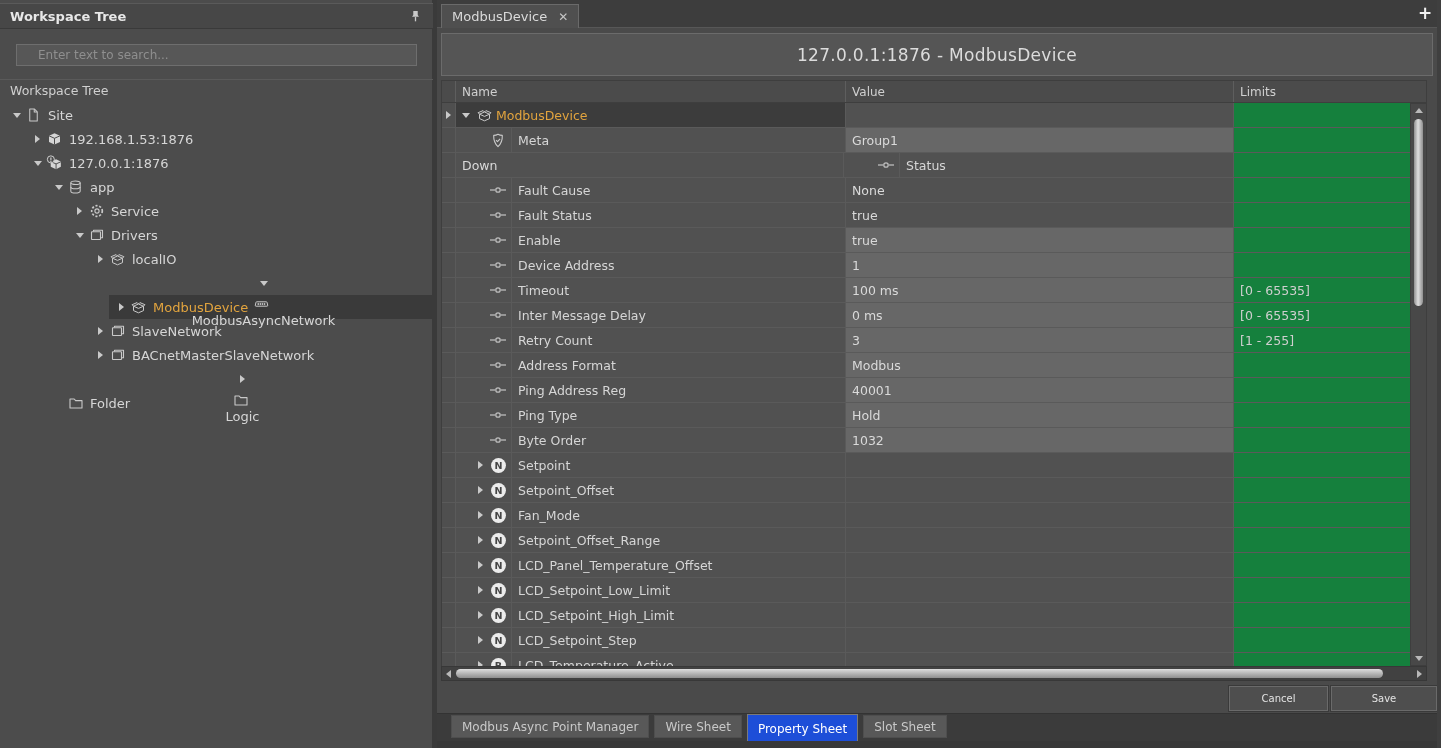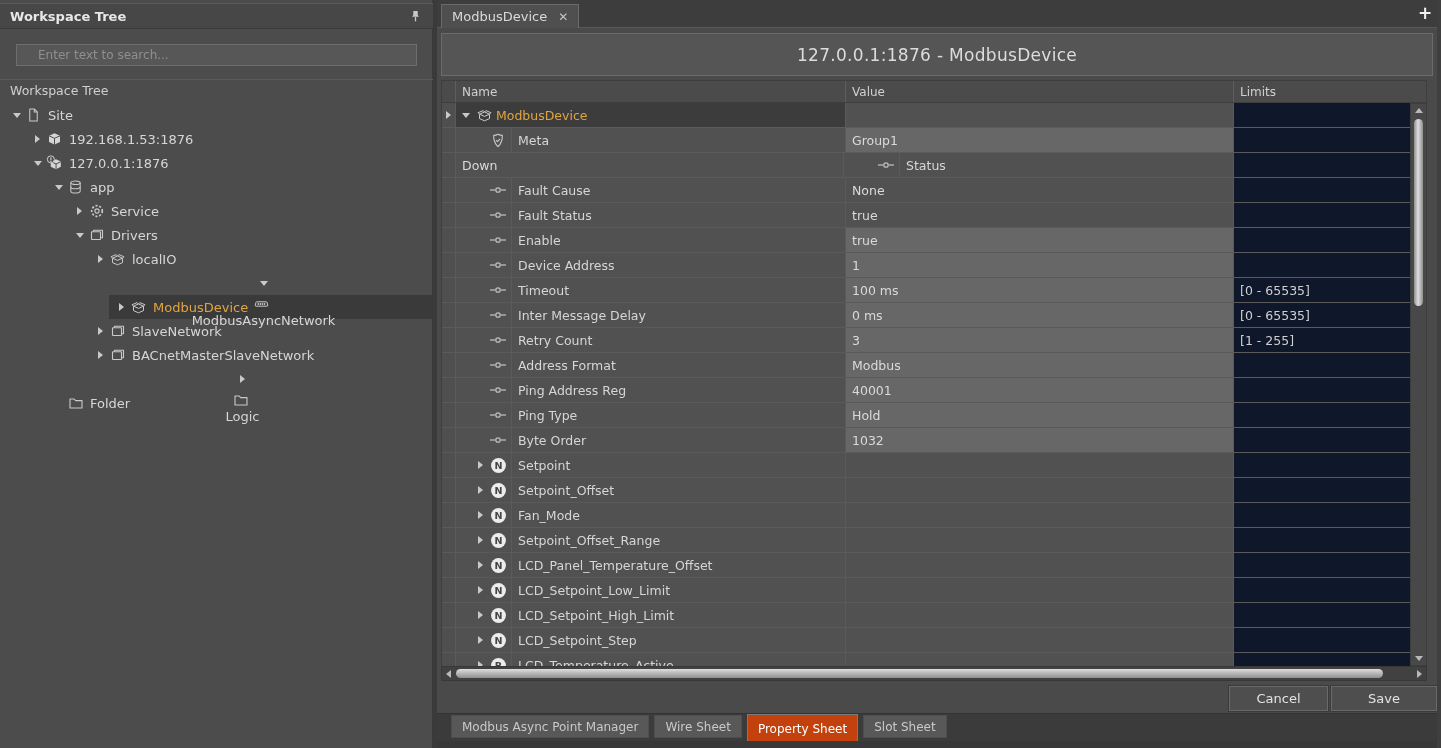--- a/index.html
+++ b/index.html
@@ -54,21 +54,21 @@
   .hcell.h-limits{flex:1;border-right:none;}
   #rows{position:absolute;left:441px;top:103px;width:969px;height:563px;overflow:hidden;
         background:#4f4f4f;border-left:1px solid #3e3e3e;box-sizing:border-box;}
   .trow{height:25px;display:flex;box-sizing:border-box;}
   .tcell{box-sizing:border-box;border-right:1px solid #5a5a5a;border-bottom:1px solid #5a5a5a;
          height:100%;display:flex;align-items:center;overflow:hidden;white-space:nowrap;}
   .tcell.gutter{width:14px;background:#4f4f4f;justify-content:center;padding:0;}
   .tcell.name{width:390px;background:#515151;font-size:12.5px;color:#d6d6d6;}
   .tcell.value{width:388px;background:#515151;padding-left:6px;font-size:12.5px;color:#dadada;}
   .tcell.value.edit{background:#676767;}
-  .tcell.limits{flex:1;background:#0f172a;padding-left:6px;font-size:12.5px;color:#cfcfcf;border-right:none;}
+  .tcell.limits{flex:1;background:#15803d;padding-left:6px;font-size:12.5px;color:#cfcfcf;border-right:none;}
   .trow.device .tcell.name{background:#3c3c3c;color:#e2a43e;}
   .trow.device .name-inner{display:flex;align-items:center;padding-left:4px;gap:3px;}
   .icon-gutter{width:56px;height:100%;display:flex;align-items:center;justify-content:flex-end;gap:3px;
                padding-right:4px;border-right:1px solid #5a5a5a;box-sizing:border-box;flex:none;}
   .nlabel{padding-left:6px;}
   .trow .caret{height:100%;width:12px;}
   .picon{width:18px;height:17px;display:flex;align-items:center;justify-content:center;flex:none;}
   
   #vscroll{position:absolute;left:1410px;top:103px;width:17px;height:563px;background:#484848;
            border:1px solid #3e3e3e;box-sizing:border-box;}
@@ -79,30 +79,30 @@
   .tri-right{border-top:4px solid transparent;border-bottom:4px solid transparent;border-left:5px solid #b9b9b9;}
   #vscroll-thumb{position:absolute;left:3px;top:15px;width:9px;height:187px;border-radius:5px;
                  background:linear-gradient(90deg,#8f8f8f,#dedede 45%,#8f8f8f);}
   #hscroll{position:absolute;left:441px;top:666px;width:986px;height:15px;background:#414141;
            border:1px solid #383838;box-sizing:border-box;}
   #hscroll-thumb{position:absolute;left:14px;top:2px;width:927px;height:9px;border-radius:5px;
                  background:linear-gradient(#dedede,#8f8f8f);}
   
   .btn{position:absolute;top:686px;height:25px;background:#4e4e4e;border:1px solid #6a6a6a;
        box-shadow:0 0 0 1px #3a3a3a;box-sizing:border-box;display:flex;align-items:center;
-       justify-content:center;font-size:13px;color:#e3e3e3;cursor:default;}
+       justify-content:center;font-size:10px;color:#e3e3e3;cursor:default;}
   #btn-cancel{left:1229px;width:99px;}
   #btn-save{left:1331px;width:106px;}
   
   #bottom-tabbar{position:absolute;left:437px;top:713px;width:1004px;height:28px;background:#3b3b3b;
                  border-top:1px solid #333;box-sizing:border-box;display:flex;align-items:flex-start;
                  padding-left:14px;}
   .btab{height:23px;margin-top:1px;background:#585858;color:#c9c9c9;font-size:12px;padding:0 10px;
         display:flex;align-items:center;margin-right:5px;border:1px solid #4e4e4e;box-sizing:border-box;}
-  .btab.active{height:28px;margin-top:0;background:#c2410c;color:#ffffff;border:1px solid #7a7a7a;border-bottom:none;}
+  .btab.active{height:28px;margin-top:0;background:#1d4ed8;color:#ffffff;border:1px solid #7a7a7a;border-bottom:none;}
   #bottom-strip{position:absolute;left:437px;top:741px;width:1004px;height:7px;background:#383838;}
   #right-edge{position:absolute;left:1437px;top:0;width:4px;height:748px;background:#3f3f3f;}
 </style>
 </head>
 <body>
 
 <div id="app">
 
   <div id="left-panel">
     <div id="left-header">

